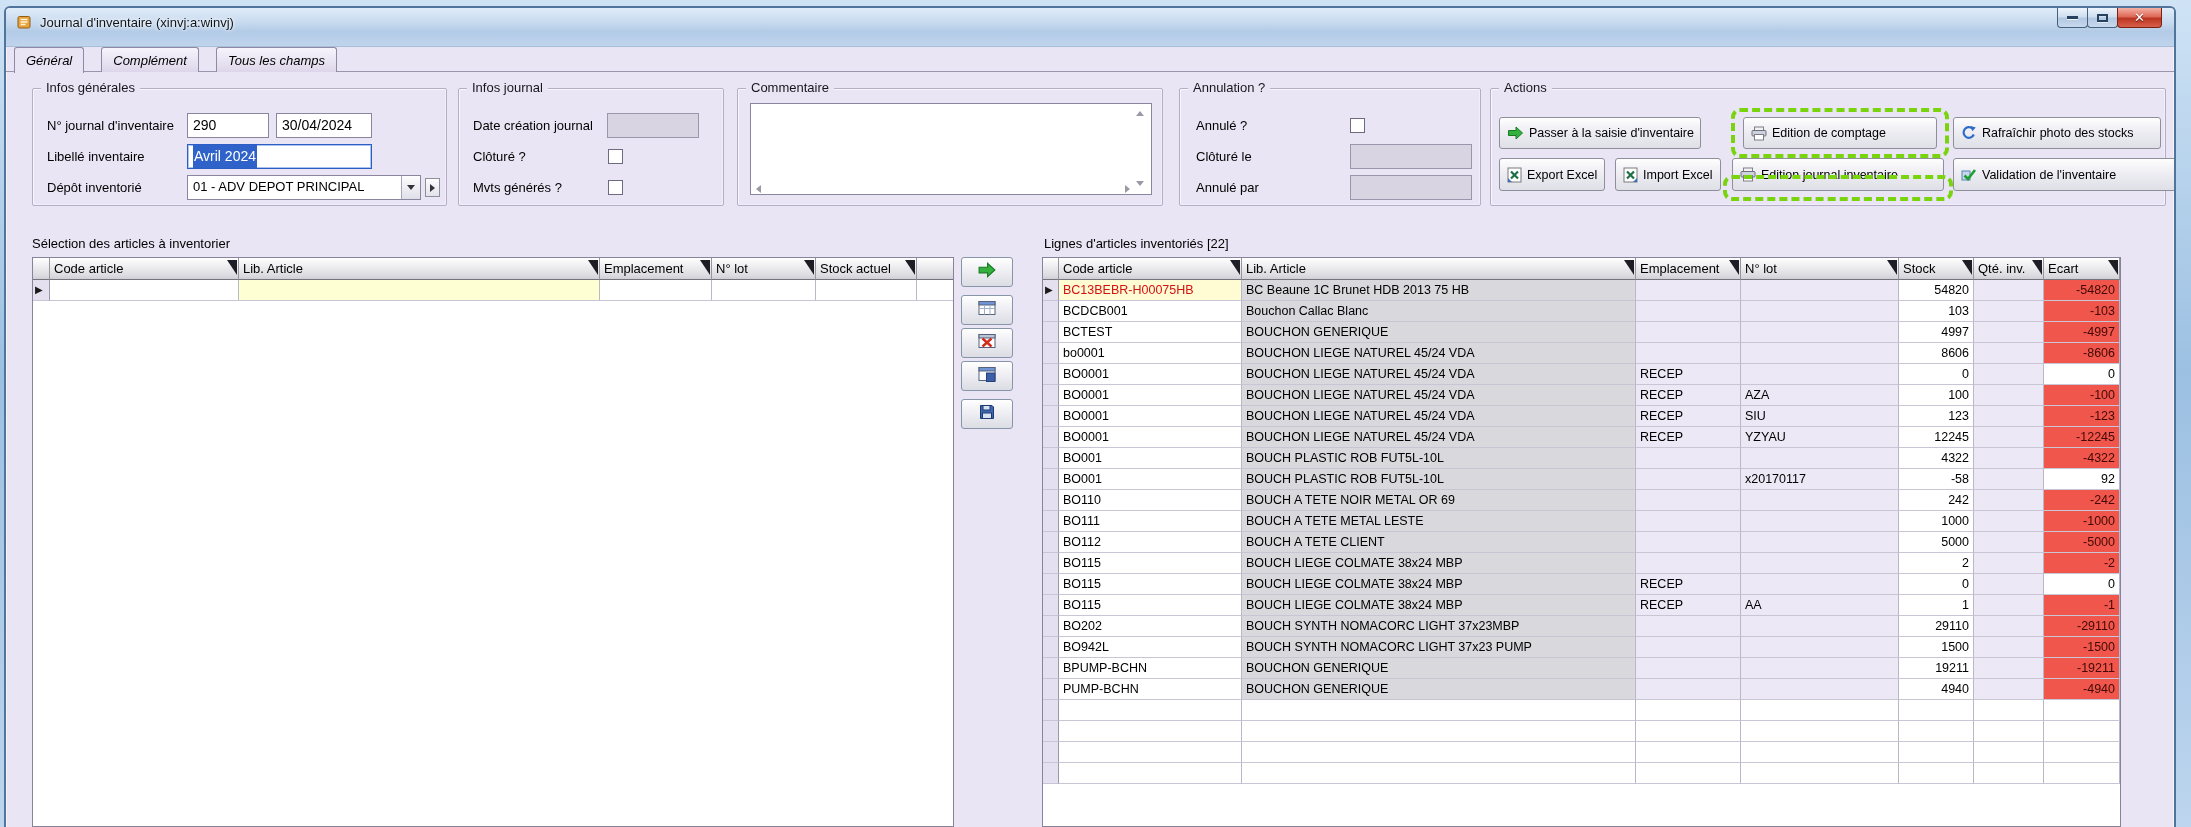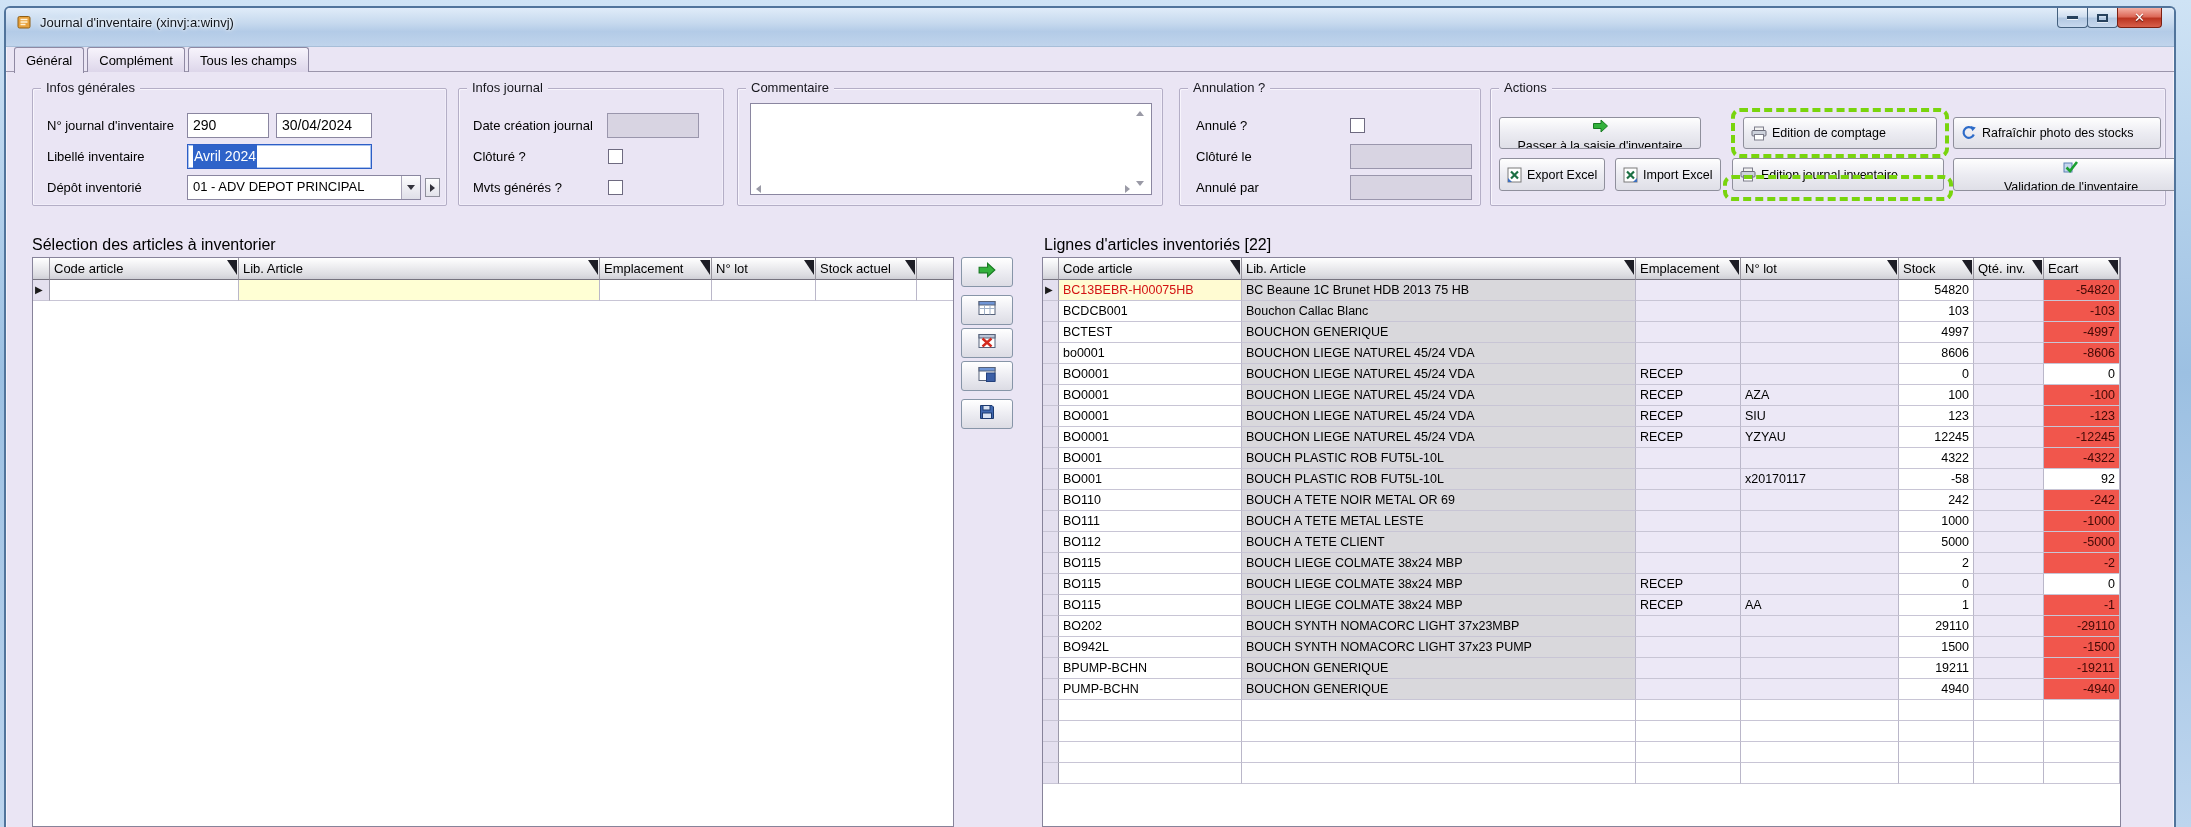--- a/index.html
+++ b/index.html
@@ -25,23 +25,23 @@
   .controls{position:absolute;top:0;right:12px;display:flex;}
   .ctl{width:31px;height:20px;box-sizing:border-box;border:1px solid #44617f;border-top:none;
     border-radius:0 0 4px 4px;background:linear-gradient(#eef4fb,#cfdef0 45%,#b2c8e2 55%,#c8d9ee);
     display:flex;align-items:center;justify-content:center;margin-left:-1px;cursor:pointer;}
   .ctl.close{width:45px;background:linear-gradient(#f4b0a4,#dd6a59 45%,#bb3521 55%,#d8604b);border-color:#7c2012;}
   .g-min{width:11px;height:3px;background:#27425e;box-shadow:0 1px 0 rgba(255,255,255,.8);}
   .g-max{width:11px;height:8px;box-sizing:border-box;border:2px solid #27425e;background:transparent;box-shadow:0 1px 0 rgba(255,255,255,.6);}
   .g-close{color:#fff;font-size:13px;font-weight:bold;line-height:1;text-shadow:0 1px 1px #5a120a;}
   
   .tabstrip{position:absolute;top:38px;left:8px;height:26px;display:flex;align-items:flex-end;z-index:3;}
-  .tab{height:22px;box-sizing:border-box;padding:12px 11px;margin-right:3px;font-size:13px;
+  .tab{height:22px;box-sizing:border-box;padding:12px 11px;margin-right:17px;font-size:13px;
     display:flex;align-items:center;background:linear-gradient(#f7f4fc,#ddd6ea);
-    border:1px solid #8f89a3;border-bottom:none;border-radius:3px 3px 0 0;cursor:pointer;white-space:nowrap;}
+    border:1px solid #8f89a3;border-bottom:none;border-radius:3px 3px 0 0;cursor:pointer;white-space:nowrap;font-style:italic;}
   .tab.active{height:26px;background:#eae5f4;margin-bottom:-1px;z-index:4;}
   .tabline{position:absolute;left:0;right:0;top:63px;height:1px;background:#9b95ab;z-index:2;}
   
   .group{position:absolute;box-sizing:border-box;border:1px solid #b4aec6;border-radius:2px;
     box-shadow:inset 1px 1px 0 #f8f5fd, inset -1px -1px 0 #f1edf9;}
   .legend{position:absolute;top:-9px;left:8px;background:#eae5f4;padding:0 5px;font-size:13px;color:#16161c;white-space:nowrap;}
   .lbl{position:absolute;font-size:13px;line-height:25px;color:#000;white-space:nowrap;}
   .field{position:absolute;box-sizing:border-box;height:25px;background:#fff;
     border:1px solid #8a86a0;font-size:14px;padding:3px 5px;white-space:nowrap;overflow:hidden;cursor:text;}
   .field.disabled{background:#d8d4e2;border-color:#9a96ac;cursor:default;}
@@ -63,21 +63,21 @@
   .caret.down{border-left:4px solid transparent;border-right:4px solid transparent;border-top:5px solid #9a9aa6;}
   .caret.left{border-top:4px solid transparent;border-bottom:4px solid transparent;border-right:5px solid #9a9aa6;}
   .caret.right{border-top:4px solid transparent;border-bottom:4px solid transparent;border-left:5px solid #9a9aa6;}
   
   .abtn{position:absolute;box-sizing:border-box;display:flex;align-items:center;gap:5px;padding:0 7px;
     background:linear-gradient(180deg,#fefefe,#ececf2 50%,#dfdfe7);
     border:1px solid #8f8f9c;border-radius:3px;font-size:12.5px;cursor:pointer;white-space:nowrap;overflow:hidden;}
   .abtn .ico{display:flex;align-items:center;flex:none;}
   .annot{position:absolute;box-sizing:border-box;border:4px dashed #79d40e;border-radius:9px;z-index:6;pointer-events:none;}
   
-  .tlabel{position:absolute;font-size:16px;color:#000;white-space:nowrap;}
+  .tlabel{position:absolute;font-size:13px;color:#000;white-space:nowrap;}
   
   .gridbox{position:absolute;box-sizing:border-box;background:#fff;border:1px solid #87839a;overflow:hidden;}
   .thead{display:flex;}
   .hc{box-sizing:border-box;height:22px;background:linear-gradient(#ffffff,#dddde2 80%,#cfcfd6);
     border-right:1px solid #98959f;border-bottom:1px solid #76737f;
     font-size:13px;display:flex;align-items:center;padding:0 14px 0 4px;
     position:relative;white-space:nowrap;overflow:hidden;cursor:pointer;}
   .hc.nosort{padding-right:4px;cursor:default;}
   .tri{position:absolute;right:1px;top:2px;width:0;height:0;border-top:15px solid #1d1d25;border-left:10px solid transparent;}
   .rrow,.lrow{display:flex;}
@@ -180,21 +180,21 @@
     <div class="checkbox" style="left:170px;top:29px;"></div>
     <span class="lbl" style="left:16px;top:55px;">Clôturé le</span>
     <div class="field disabled" style="left:170px;top:55px;width:122px;"></div>
     <span class="lbl" style="left:16px;top:86px;">Annulé par</span>
     <div class="field disabled" style="left:170px;top:86px;width:122px;"></div>
   </div>
 
   <div class="group" style="left:1484px;top:80px;width:676px;height:118px;">
     <span class="legend">Actions</span>
 
-    <div class="abtn" style="left:8px;top:28px;width:202px;height:32px;flex-direction:column;">
+    <div class="abtn" style="left:8px;top:28px;width:202px;height:32px;">
       <span class="ico">
         <svg width="17" height="16" viewBox="0 0 17 16">
             <path d="M1.5 5.5 H9 V2 L15.5 8 9 14 V10.5 H1.5 Z" fill="#33b13c" stroke="#187a22"></path>
           </svg>
       </span>
       <span>Passer à la saisie d'inventaire</span>
     </div>
 
     <div class="abtn" style="left:252px;top:28px;width:194px;height:32px;">
       <span class="ico">
@@ -243,21 +243,21 @@
       <span class="ico">
         <svg width="16" height="15" viewBox="0 0 16 15">
             <rect x="3.5" y="1" width="9" height="3.5" fill="#f2f2f2" stroke="#7c7c8a"></rect>
             <rect x="1" y="4.5" width="14" height="5.5" rx="1" fill="#cdd2dc" stroke="#6e6e7c"></rect>
             <rect x="3.5" y="8.5" width="9" height="5.5" fill="#fff" stroke="#7c7c8a"></rect>
           </svg>
       </span>
       <span>Edition journal inventaire</span>
     </div>
 
-    <div class="abtn" style="left:462px;top:69px;width:236px;height:33px;flex-direction:column;">
+    <div class="abtn" style="left:462px;top:69px;width:236px;height:33px;">
       <span class="ico">
         <svg width="16" height="16" viewBox="0 0 16 16">
             <rect x="1" y="4" width="8" height="9" fill="#c6d7ee" stroke="#5d82b4"></rect>
             <path d="M3.5 8.5 L7 12 L14 3" fill="none" stroke="#1ca032" stroke-width="2.6"></path>
           </svg>
       </span>
       <span>Validation de l'inventaire</span>
     </div>
 
     <div class="annot" style="left:240px;top:19px;width:218px;height:50px;"></div>

